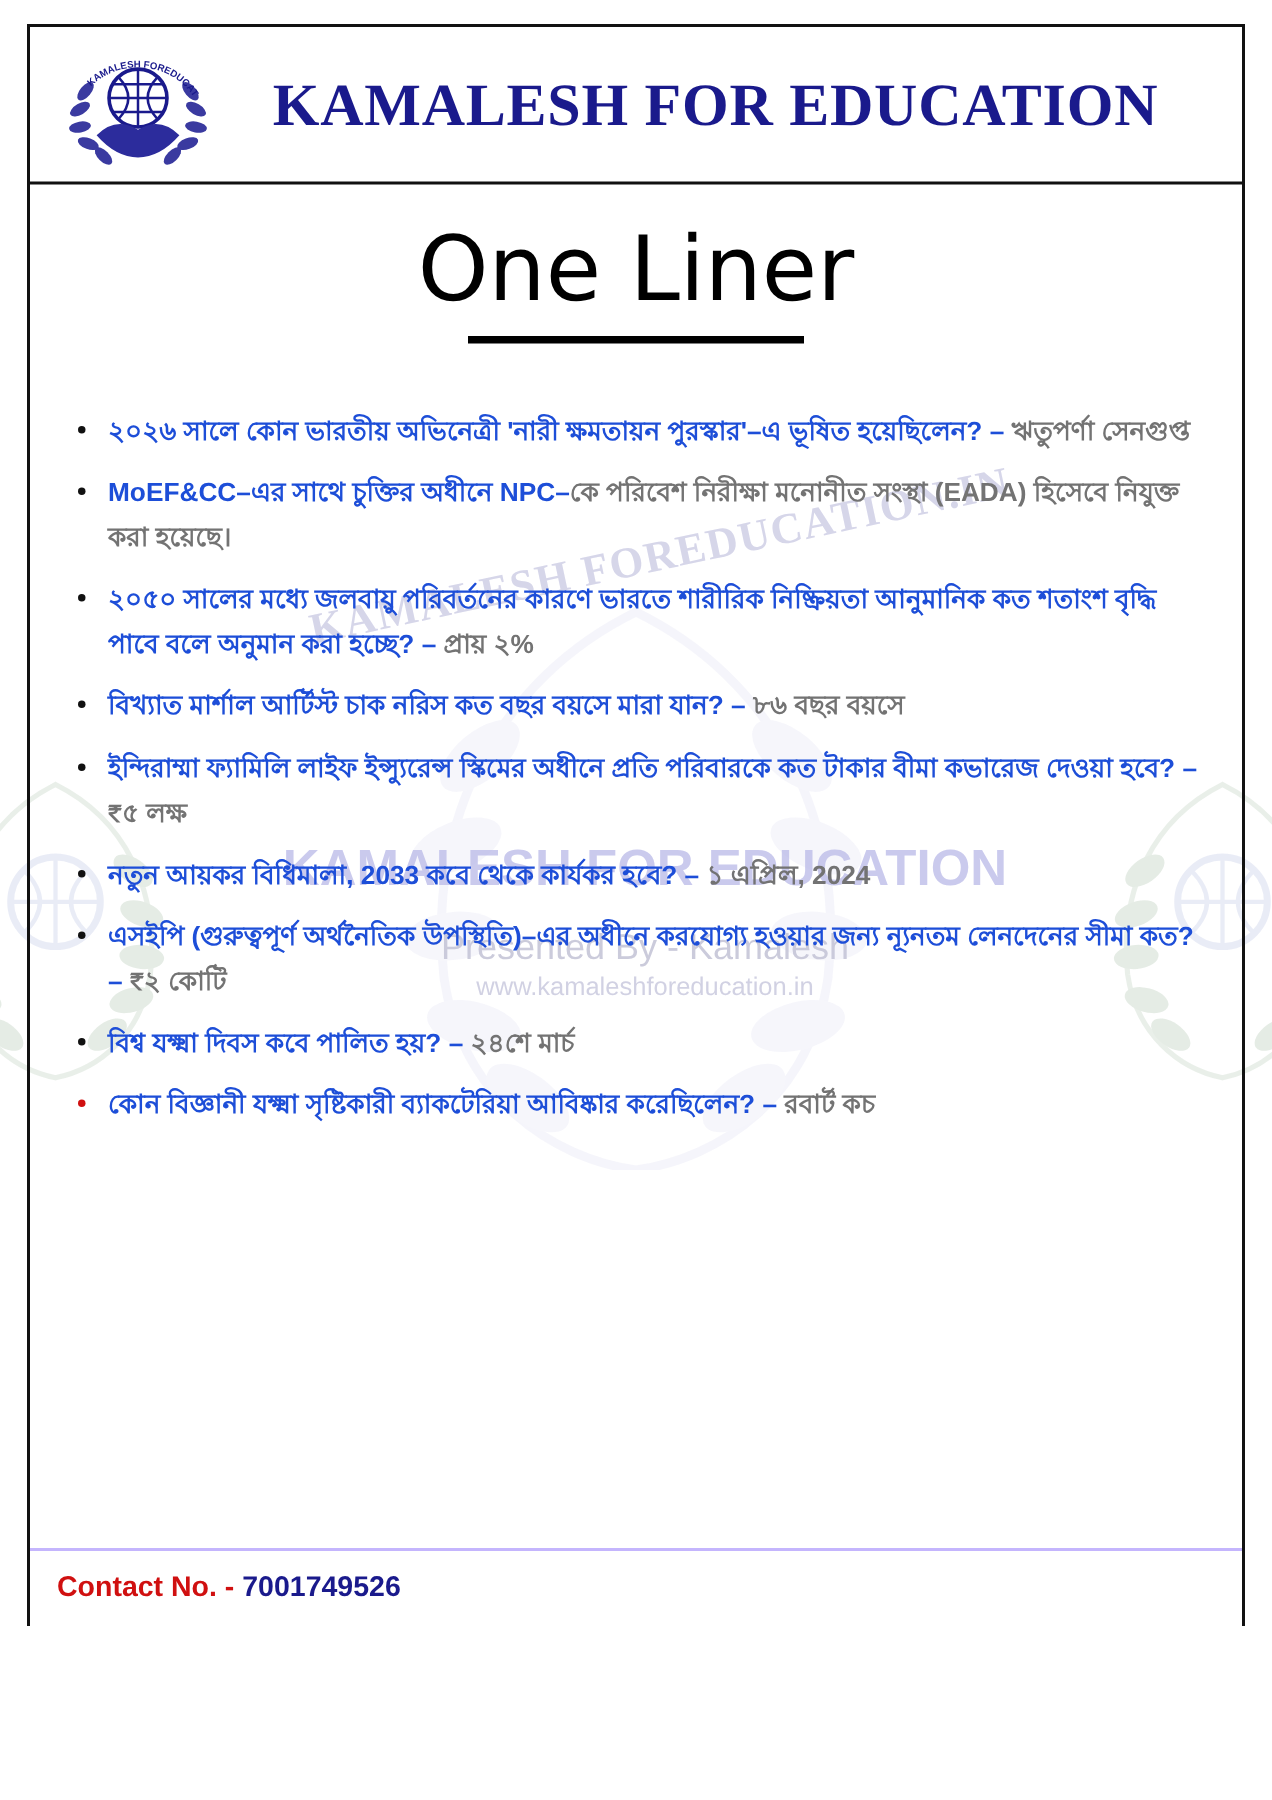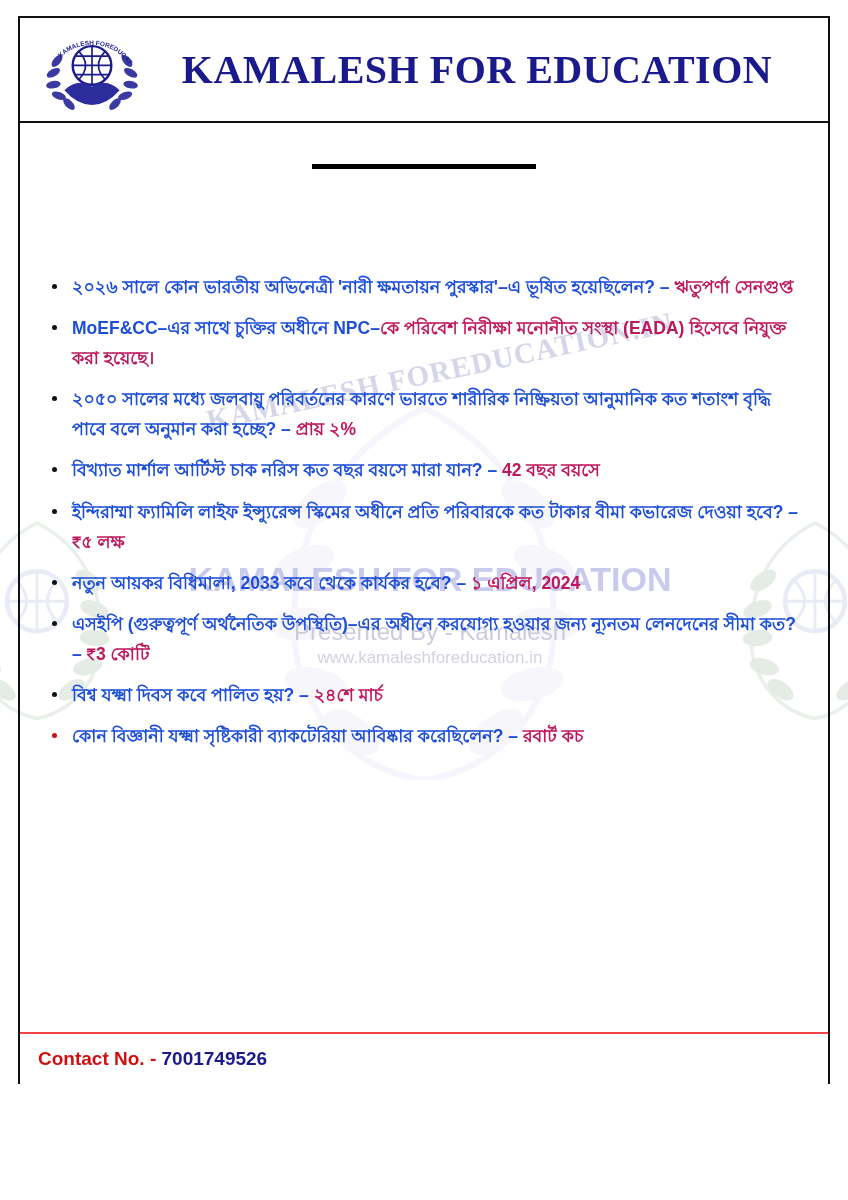--- a/index.html
+++ b/index.html
@@ -176,30 +176,30 @@
     content: "";
     position: absolute;
     left: 8px;
     top: 12px;
     width: 5px;
     height: 5px;
     border-radius: 50%;
     background: #111111;
   }
   ul.qa-list li.red-bullet::before { background: #d01010; }
-  .ans { color: #be185d; }
+  .ans { color: #737373; }
   .q-blue { color: #1d4ed8; }
   
   .footer {
     position: absolute;
     left: 20px;
     top: 1032px;
     width: 808px;
     height: 52px;
-    border-top: 2px solid #ef4444;
+    border-top: 2px solid #c4b5fd;
     display: flex;
     align-items: center;
     z-index: 4;
     background: #ffffff;
   }
   .footer-text {
     padding-left: 18px;
     font-family: "Liberation Sans", sans-serif;
     font-weight: bold;
     font-size: 19px;
@@ -314,32 +314,33 @@
         <circle cx="60" cy="45" r="21" fill="none" stroke="#1a1a8c" stroke-width="2.6"></circle>
         <path d="M39 45 h42 M60 24 v42 M46 30 q14 15 0 30 M74 30 q-14 15 0 30 M42 35 h36 M42 55 h36" fill="none" stroke="#1a1a8c" stroke-width="1.8"></path>
 
         <path d="M30 72 q14 -14 30 -4 q16 -10 30 4 q-14 16 -30 16 q-16 0 -30 -16 Z" fill="#2c2c9c"></path>
       </svg>
     </div>
     <div class="brand-title">KAMALESH FOR EDUCATION</div>
   </div>
 
   <div class="doc-title-wrap">
+    <div class="doc-title">One Liner</div>
     <div class="title-rule"></div>
   </div>
 
   <div class="content">
     <ul class="qa-list" id="qa-list">
         <li><span class="q-blue">২০২৬ সালে কোন ভারতীয় অভিনেত্রী 'নারী ক্ষমতায়ন পুরস্কার'–এ ভূষিত হয়েছিলেন? – </span><span class="ans">ঋতুপর্ণা সেনগুপ্ত</span></li>
         <li><span class="q-blue">MoEF&amp;CC–এর সাথে চুক্তির অধীনে NPC–</span><span class="ans">কে পরিবেশ নিরীক্ষা মনোনীত সংস্থা (EADA) হিসেবে নিযুক্ত করা হয়েছে।</span></li>
         <li><span class="q-blue">২০৫০ সালের মধ্যে জলবায়ু পরিবর্তনের কারণে ভারতে শারীরিক নিষ্ক্রিয়তা আনুমানিক কত শতাংশ বৃদ্ধি পাবে বলে অনুমান করা হচ্ছে? – </span><span class="ans">প্রায় ২%</span></li>
-        <li><span class="q-blue">বিখ্যাত মার্শাল আর্টিস্ট চাক নরিস কত বছর বয়সে মারা যান? – </span><span class="ans">42 বছর বয়সে</span></li>
+        <li><span class="q-blue">বিখ্যাত মার্শাল আর্টিস্ট চাক নরিস কত বছর বয়সে মারা যান? – </span><span class="ans">৮৬ বছর বয়সে</span></li>
         <li><span class="q-blue">ইন্দিরাম্মা ফ্যামিলি লাইফ ইন্স্যুরেন্স স্কিমের অধীনে প্রতি পরিবারকে কত টাকার বীমা কভারেজ দেওয়া হবে? – </span><span class="ans">₹৫ লক্ষ</span></li>
         <li><span class="q-blue">নতুন আয়কর বিধিমালা, 2033 কবে থেকে কার্যকর হবে? – </span><span class="ans">১ এপ্রিল, 2024</span></li>
-        <li><span class="q-blue">এসইপি (গুরুত্বপূর্ণ অর্থনৈতিক উপস্থিতি)–এর অধীনে করযোগ্য হওয়ার জন্য ন্যূনতম লেনদেনের সীমা কত? – </span><span class="ans">₹3 কোটি</span></li>
+        <li><span class="q-blue">এসইপি (গুরুত্বপূর্ণ অর্থনৈতিক উপস্থিতি)–এর অধীনে করযোগ্য হওয়ার জন্য ন্যূনতম লেনদেনের সীমা কত? – </span><span class="ans">₹২ কোটি</span></li>
         <li><span class="q-blue">বিশ্ব যক্ষ্মা দিবস কবে পালিত হয়? – </span><span class="ans">২৪শে মার্চ</span></li>
         <li class="red-bullet"><span class="q-blue">কোন বিজ্ঞানী যক্ষ্মা সৃষ্টিকারী ব্যাকটেরিয়া আবিষ্কার করেছিলেন? – </span><span class="ans">রবার্ট কচ</span></li>
       </ul>
   </div>
 
   <div class="footer">
     <div class="footer-text">
       <span>Contact No. - </span><span class="num">7001749526</span>
     </div>
   </div>

